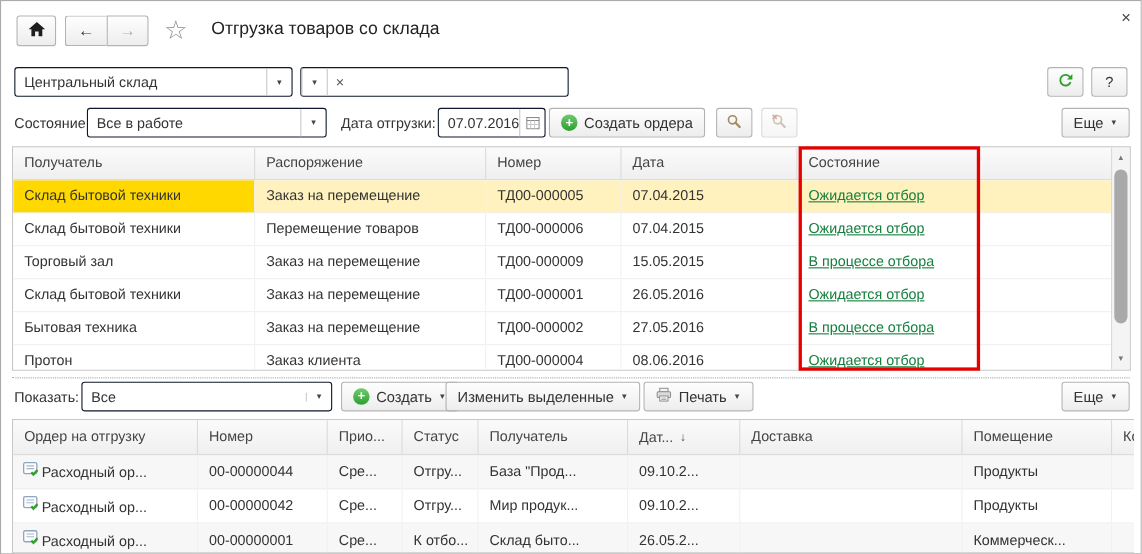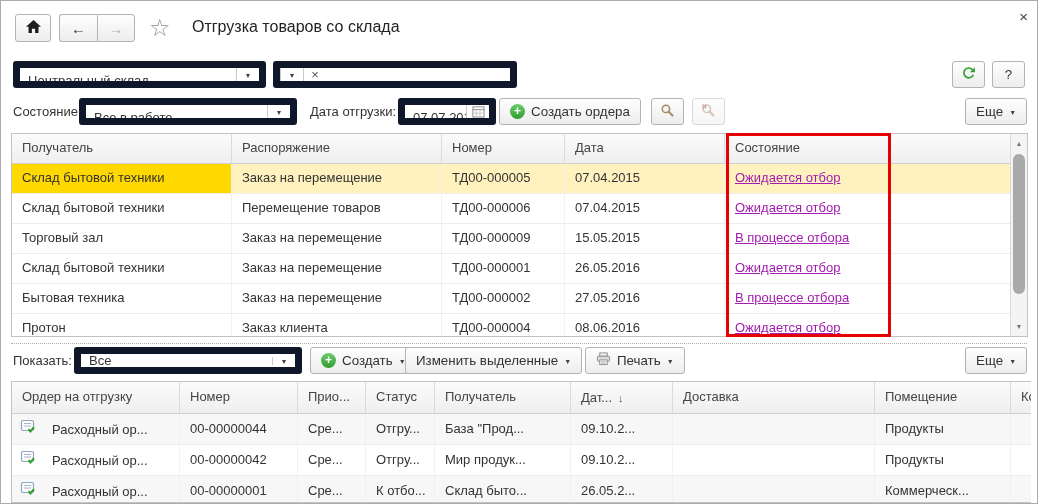--- a/index.html
+++ b/index.html
@@ -10,21 +10,21 @@
             border:1px solid #ABABAB; overflow:hidden; }
 
   
   .btn { display:inline-flex; align-items:center; justify-content:center; gap:6px;
          border:1px solid #B3B3B3; border-radius:3px;
          background:linear-gradient(#FEFEFE,#EDEDED); color:#333;
          height:27px; padding:0 10px; white-space:nowrap; cursor:default; }
   .icon-btn { width:33px; padding:0; }
   .dd { font-size:7px; color:#444; line-height:1; margin-top:1px; }
   .combo { position:absolute; display:flex; align-items:stretch; height:27px;
-           border:7px solid #0f172a; border-radius:3px; background:#fff; }
+           border:1px solid #0f172a; border-radius:3px; background:#fff; }
   .combo .val { flex:1; padding:0 8px; line-height:25px; overflow:hidden; white-space:nowrap; }
   .combo .seg { width:23px; border-left:1px solid #C9C9C9; display:flex;
                 align-items:center; justify-content:center; color:#555; }
   .placeholder { color:#A9A9A9; }
   .lbl { position:absolute; line-height:27px; color:#333; white-space:nowrap; }
 
   
   .home-btn  { position:absolute; left:14px; top:13px; width:36px; height:28px; }
   .nav-group { position:absolute; left:58px; top:13px; display:flex; }
   .nav-group .btn { border-radius:0; width:38px; height:28px; padding:0; font-weight:bold; font-size:15px; }
@@ -48,21 +48,21 @@
 
   
   .tbl { position:absolute; border:1px solid #C3C3C3; background:#fff; overflow:hidden; }
   .thead { display:flex; background:linear-gradient(#FBFBFB,#EFEFEF);
            border-bottom:1px solid #CFCFCF; color:#444; }
   .th { padding:0 10px; line-height:28px; border-right:1px solid #DBDBDB;
         white-space:nowrap; overflow:hidden; }
   .tr { display:flex; border-bottom:1px solid #ECECEC; background:#fff; }
   .td { padding:0 10px; line-height:28px; height:29px; border-right:1px solid #F1F1F1;
         white-space:nowrap; overflow:hidden; }
-  .link { color:#a21caf; text-decoration:underline; cursor:pointer; }
+  .link { color:#15803d; text-decoration:underline; cursor:pointer; }
 
   
   .upper { left:10px; top:132px; width:1017px; height:204px; }
   .upper .content { position:absolute; left:0; top:0; right:17px; }
   .u-c1{width:220px}.u-c2{width:210px}.u-c3{width:123px}.u-c4{width:160px}.u-c5{width:165px}.u-cf{flex:1;border-right:none}
   .upper .thead .th { line-height:28px; height:29px; }
   .sel .td { background:#FFF2BE; }
   .sel .td.cur { background:#FFD800; }
 
   
@@ -89,21 +89,21 @@
   .print-btn  { position:absolute; left:584px; top:346px; }
   .more-mid   { position:absolute; left:964px; top:346px; }
 
   
   .lower { left:10px; top:380px; width:1020px; height:122px; border-right:none; }
   .lower .thead .th { line-height:30px; height:31px; }
   .lower .td { line-height:29px; height:30px; }
   .lower .tr:nth-child(even) { background:#F7F7F7; }
   .l-c1{width:168px}.l-c2{width:118px}.l-c3{width:68px}.l-c4{width:69px}.l-c5{width:136px}
   .l-c6{width:102px}.l-c7{width:202px}.l-c8{width:136px}.l-c9{flex:1;border-right:none}
-  .cell-icon { display:flex; align-items:center; gap:16px; padding-left:8px; }
+  .cell-icon { display:flex; align-items:center; gap:2px; padding-left:8px; }
   .sort-arrow { font-size:11px; color:#555; margin-left:6px; }
   .th-flex { display:flex; align-items:center; }
 </style>
 </head>
 <body>
 
 <div class="window">
 
   <button class="btn home-btn">
     <span>

